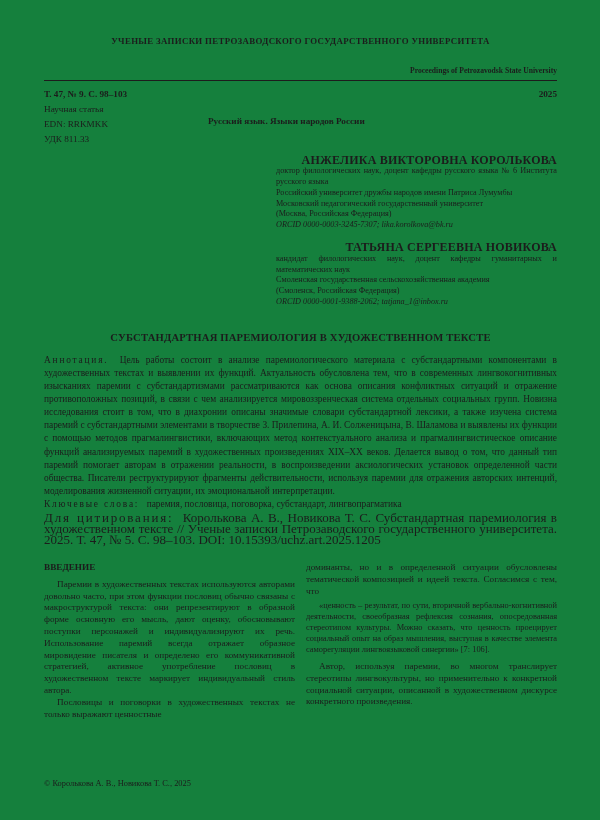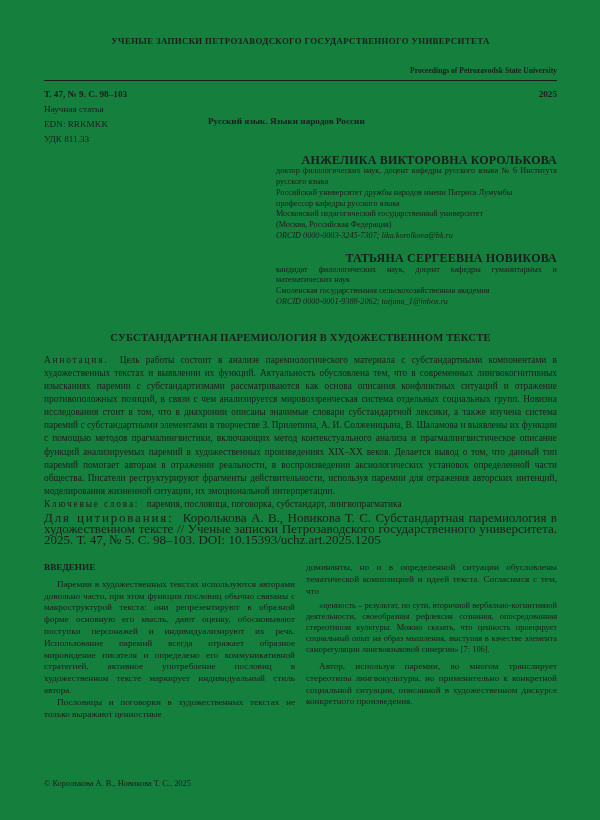--- a/index.html
+++ b/index.html
@@ -156,29 +156,29 @@
   </div>
 
   <div class="meta-line">EDN: RRKMKK</div>
   <div class="meta-line">УДК 811.33</div>
 
   <div class="authors">
     <div class="author">
       <div class="author-name">АНЖЕЛИКА ВИКТОРОВНА КОРОЛЬКОВА</div>
       <div class="author-line">доктор филологических наук, доцент кафедры русского языка № 6 Института русского языка</div>
       <div class="author-line">Российский университет дружбы народов имени Патриса Лумумбы</div>
-      <div class="author-line">профессор кафедры русского языка</div>
       <div class="author-line">Московский педагогический государственный университет</div>
       <div class="author-line">(Москва, Российская Федерация)</div>
       <div class="author-orcid">ORCID 0000-0003-3245-7307; lika.korolkova@bk.ru</div>
     </div>
     <div class="author">
       <div class="author-name">ТАТЬЯНА СЕРГЕЕВНА НОВИКОВА</div>
       <div class="author-line">кандидат филологических наук, доцент кафедры гуманитарных и математических наук</div>
       <div class="author-line">Смоленская государственная сельскохозяйственная академия</div>
+      <div class="author-line">(Смоленск, Российская Федерация)</div>
       <div class="author-orcid">ORCID 0000-0001-9388-2062; tatjana_1@inbox.ru</div>
     </div>
   </div>
 
   <h1 class="title">СУБСТАНДАРТНАЯ ПАРЕМИОЛОГИЯ В ХУДОЖЕСТВЕННОМ ТЕКСТЕ</h1>
 
   <p class="abstract">
     <span class="sparse">Аннотация.</span>
     <span>Цель работы состоит в анализе паремиологического материала с субстандартными компонентами в художественных текстах и выявлении их функций. Актуальность обусловлена тем, что в современных лингвокогнитивных изысканиях паремии с субстандартизмами рассматриваются как основа описания конфликтных ситуаций и отражение противоположных позиций, в связи с чем анализируется мировоззренческая система отдельных социальных групп. Новизна исследования стоит в том, что в диахронии описаны значимые словари субстандартной лексики, а также изучена система паремий с субстандартными элементами в творчестве З. Прилепина, А. И. Солженицына, В. Шаламова и выявлены их функции с помощью методов прагмалингвистики, включающих метод контекстуального анализа и прагмалингвистическое описание функций анализируемых паремий в художественных произведениях XIX–XX веков. Делается вывод о том, что данный тип паремий помогает авторам в отражении реальности, в воспроизведении аксиологических установок определенной части общества. Писатели реструктурируют фрагменты действительности, используя паремии для отражения авторских интенций, моделирования жизненной ситуации, их эмоциональной интерпретации.</span>
   </p>

